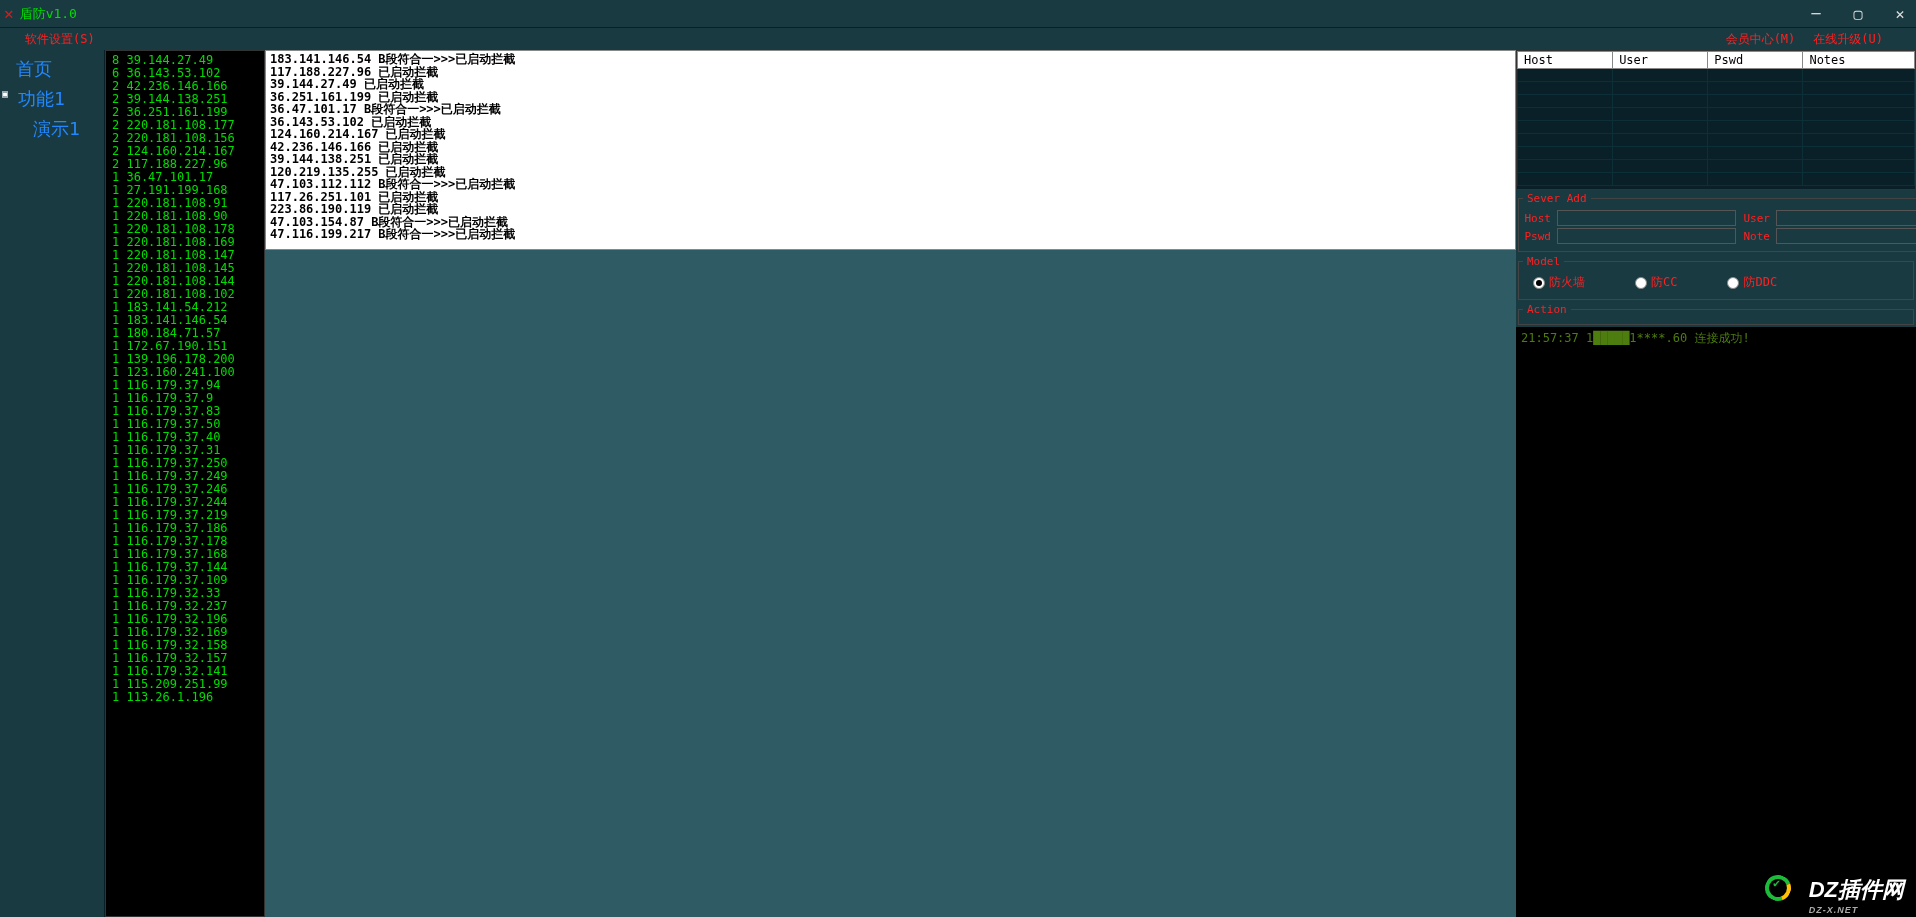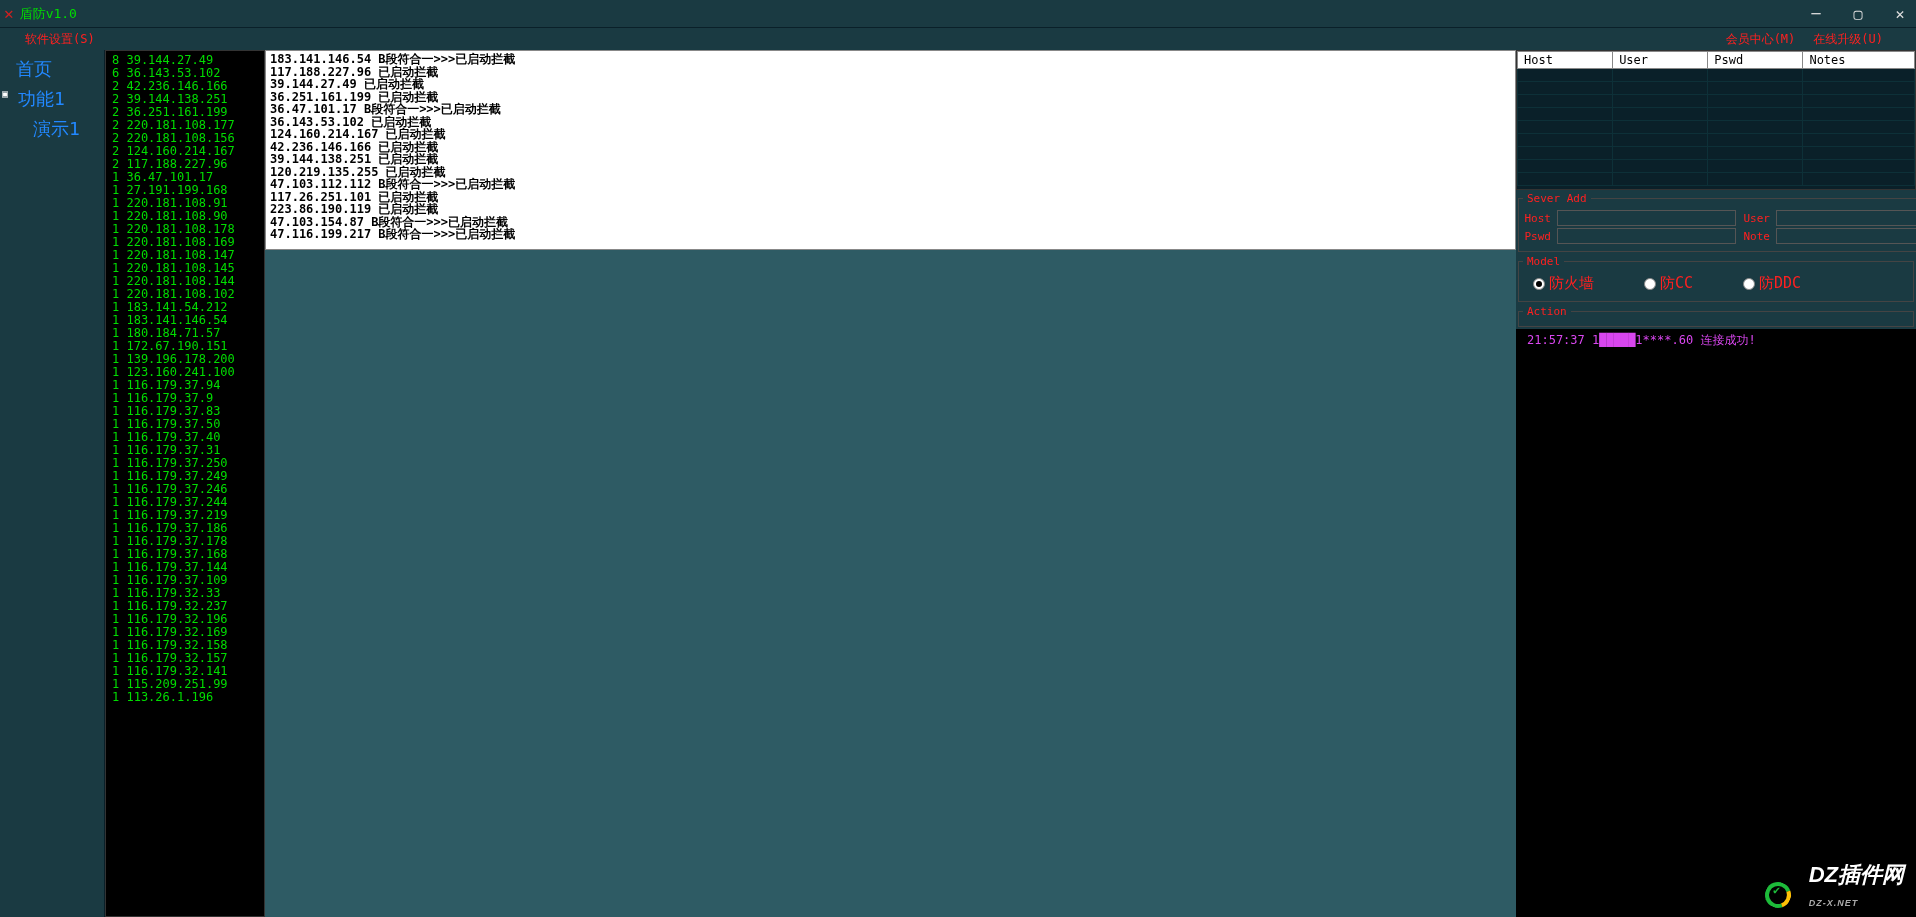--- a/index.html
+++ b/index.html
@@ -30,32 +30,32 @@
 .table-wrap { height:140px; background:#0a2029; border:1px solid #333;}
 .tbl { width:100%; border-collapse:collapse; font-family:"NSimSun",monospace; font-size:12px;}
 .tbl th { background:#fff; color:#000; text-align:left; padding:1px 6px; border:1px solid #888; font-weight:normal;}
 .tbl td { border:1px solid #0d3038; height:13px;}
 fieldset { border:1px solid #444; margin:1px 2px; padding:3px 4px 5px;}
 legend { color:#ff2020; font-size:11px; padding:0 4px;}
 .form-row { display:flex; align-items:center; gap:6px; margin:2px 0;}
 .flabel { color:#ff2020; font-size:11px; width:28px; text-align:right;}
 .finput { flex:1; height:16px; background:#1a3a42; border:1px solid #555;}
 .model-row { display:flex; gap:50px; padding:3px 10px;}
-.radio { display:flex; align-items:center; gap:4px; color:#ff2020; font-size:15px;}
+.radio { display:flex; align-items:center; gap:4px; color:#ff2020; font-size:12px;}
 .radio-dot { width:12px;height:12px;border-radius:50%;border:1px solid #888;background:#fff;display:inline-block;}
 .radio-dot.on::after{content:"";display:block;width:6px;height:6px;border-radius:50%;background:#000;margin:2px;}
 .action-row { display:flex; gap:10px; padding:2px 4px; justify-content:space-around;}
 .abtn { flex:1; height:16px; border:1px solid #ff2020; color:#ff2020; font-size:11px; text-align:center; line-height:14px;cursor:pointer;}
-.console { flex:1; background:#000; padding:3px 11px; font-family:"NSimSun",monospace; font-size:12px; color:#d946ef;}
-.watermark { position:fixed; right:12px; bottom:9px; display:flex; align-items:flex-end; gap:18px;}
+.console { flex:1; background:#000; padding:3px 5px; font-family:"NSimSun",monospace; font-size:12px; color:#4d7c0f;}
+.watermark { position:fixed; right:12px; bottom:2px; display:flex; align-items:flex-start; gap:18px;}
 .wm-icon { width:26px;height:26px; border:4px solid #1dbb3a; border-right-color:#ffc107; border-radius:50%; transform:rotate(25deg); position:relative;}
 .wm-icon::after{content:"✔"; position:absolute; left:2px; top:-2px; font-size:12px; color:#1dbb3a; transform:rotate(-25deg);}
 .wm-text { font-family:Arial; font-style:italic; font-weight:bold;}
 .wm-text .big{ font-size:22px; color:#fff;}
-.wm-text .small{ font-size:9px; color:#aaa; letter-spacing:1px;margin-top:8px;}
+.wm-text .small{ font-size:9px; color:#aaa; letter-spacing:1px;}
 </style>
 </head>
 <body>
 
 <div class="titlebar">
   <span class="logo-icon">✕</span>
   <span class="title-text">盾防v1.0</span>
   <div class="win-controls">
     <span class="win-btn">─</span>
     <span class="win-btn">▢</span>

